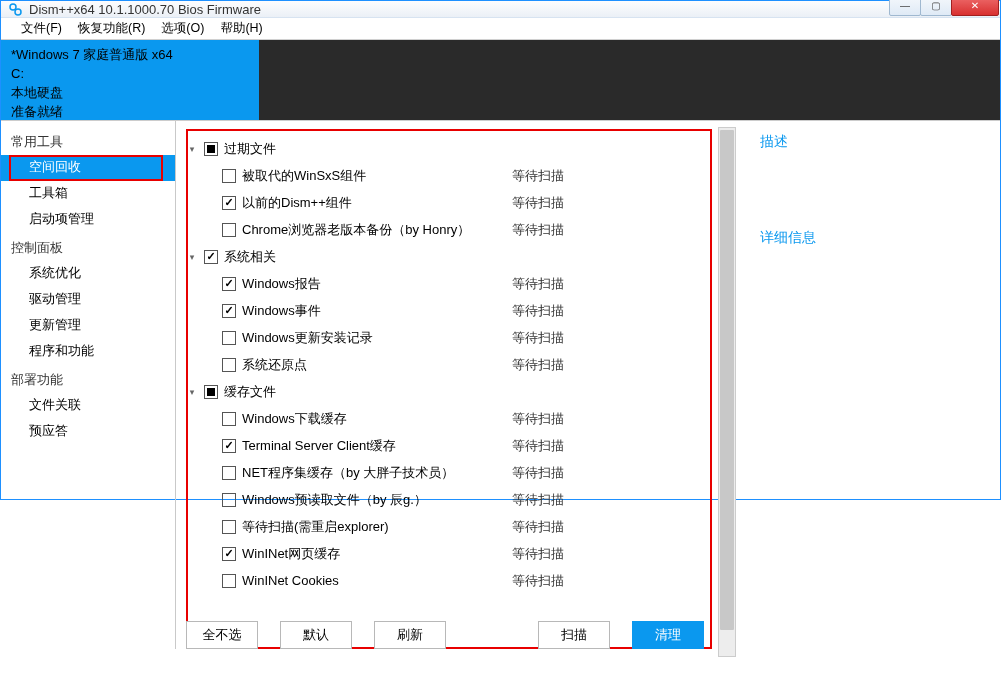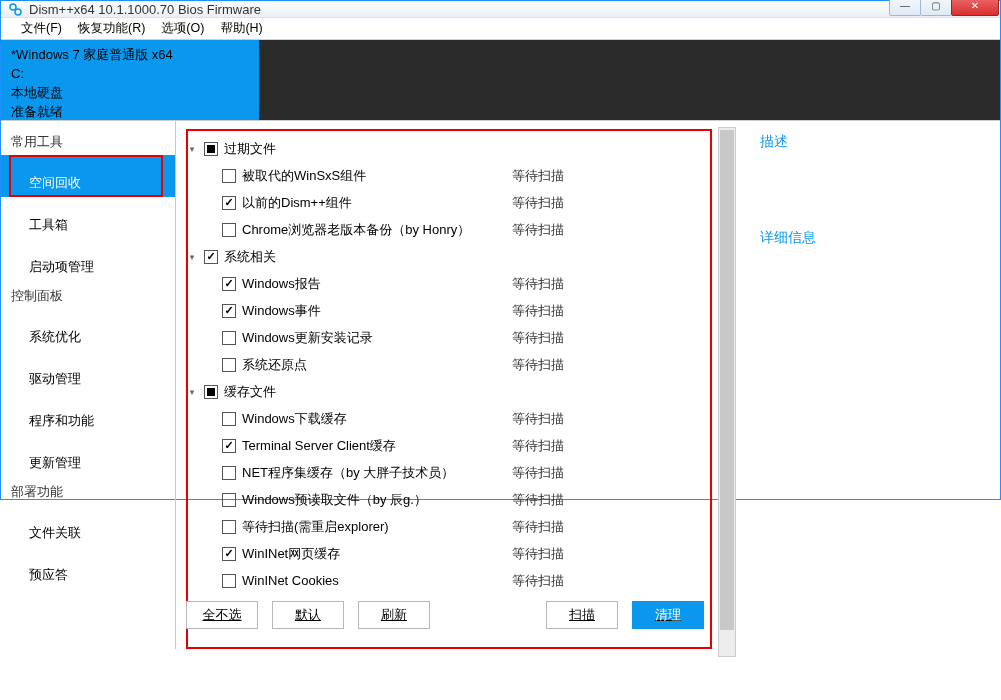--- a/index.html
+++ b/index.html
@@ -23,21 +23,21 @@
 .infoband { background:#0a98ef; color:#000000; display:flex; height:80px;}
 .infoband-left { width:258px; padding:6px 10px; font-size:13px; line-height:1.45;}
 .infoband-right { flex:1; background:#2a2a2a; }
 
 
 .main { flex:1; display:flex; border-top:1px solid #ccc;}
 
 
 .sidebar { width:175px; border-right:1px solid #c9c9c9; padding-top:6px; font-size:13px;}
 .side-group { padding:6px 10px 4px 10px; color:#333;font-family:Liberation Mono, monospace; }
-.side-item { padding:19px 10px 5px 28px; cursor:default;}
+.side-item { padding:3px 10px 5px 28px; cursor:default;}
 .side-item.active { background:#0a98ef; color:#fff;}
 .side-highlight { position:relative; }
 .side-highlight::after { content:""; position:absolute; left:8px; right:12px; top:0; bottom:0; border:2px solid #e80000; pointer-events:none;}
 
 
 .content { flex:1; display:flex; position:relative;}
 .list-area { width:540px; padding:8px 4px 0 10px; position:relative;}
 .item-groups { border:2px solid #e80000; padding:4px 6px 8px 0; height:520px; overflow:hidden;}
 .row { display:flex; align-items:center; height:27px; font-size:13px;}
 .row.category .cb { margin-left:6px; }
@@ -50,21 +50,21 @@
 .status { flex:0 0 100px; color:#333;}
 .scrollbar-track { position:absolute; right:-20px; top:6px; width:18px; height:530px; background:#ededed; border:1px solid #ccc;}
 .scrollbar-thumb { position:absolute; left:1px; right:1px; top:2px; height:500px; background:#c8c8c8; border-radius:1px;}
 
 
 .right-panel { flex:1; padding:12px 0 0 44px; font-size:14px;}
 .right-title { color:#0a98ef; margin-bottom:78px;}
 .right-sub { color:#0a98ef;}
 
 
-.bottombar { position:absolute; left:10px; right:12px; bottom:20px; display:flex; gap:14px; align-items:center;text-decoration:underline;}
+.bottombar { position:absolute; left:10px; right:12px; bottom:0; display:flex; gap:22px; align-items:center;}
 .btn { height:28px; min-width:72px; padding:0 14px; border:1px solid #b8b8b8; background:#fff; font-size:13px; cursor:default;}
 .btn.primary { background:#0a98ef; color:#fff; border-color:#0a98ef;}
 .spacer { flex:1; }
 </style>
 </head>
 <body>
 
 <div class="window">
 
   <div class="titlebar">
@@ -106,22 +106,22 @@
   <div class="main">
 
     <div class="sidebar" id="sidebar">
         <div class="side-group">常用工具</div>
         <div class="side-item active side-highlight">空间回收</div>
         <div class="side-item">工具箱</div>
         <div class="side-item">启动项管理</div>
         <div class="side-group">控制面板</div>
         <div class="side-item">系统优化</div>
         <div class="side-item">驱动管理</div>
+        <div class="side-item">更新管理</div>
         <div class="side-item">程序和功能</div>
-        <div class="side-item">更新管理</div>
         <div class="side-group">部署功能</div>
         <div class="side-item">文件关联</div>
         <div class="side-item">预应答</div>
       </div>
 
     <div class="content">
 
       <div class="list-area">
         <div class="item-groups" id="cleanup-groups">
             <div class="row category">

